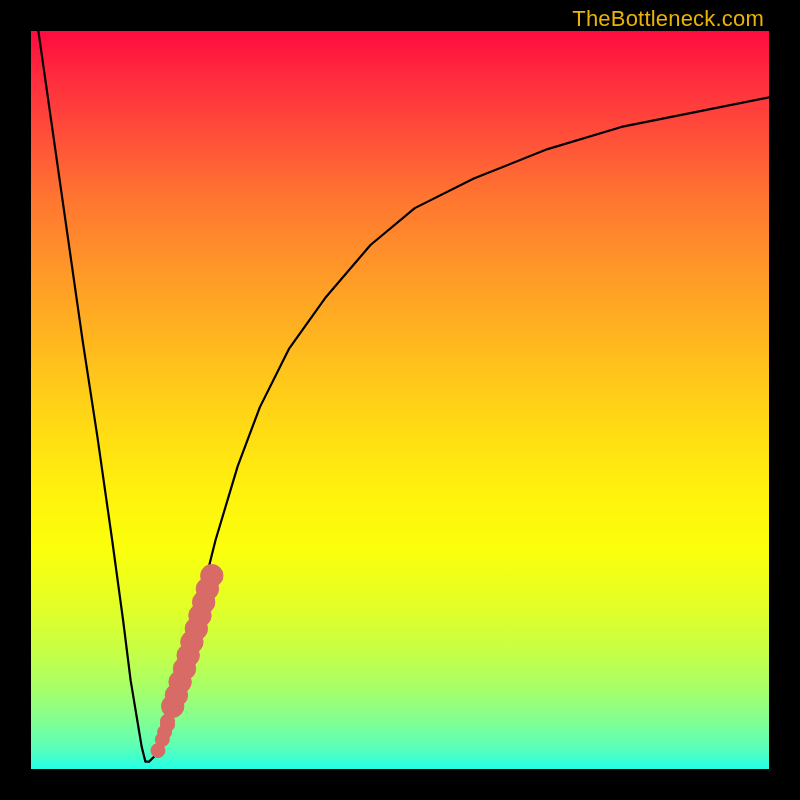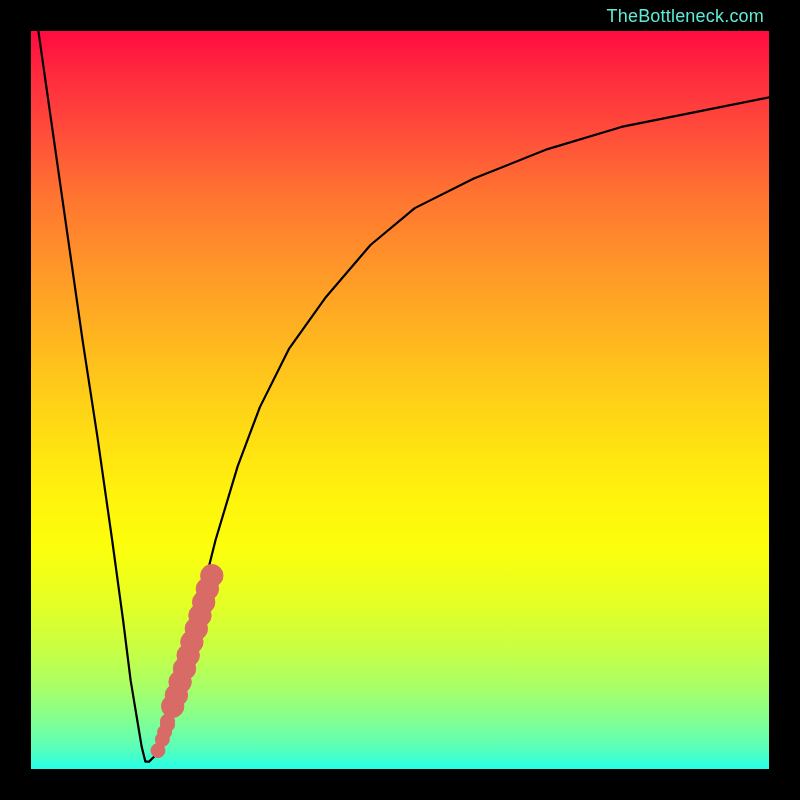--- a/index.html
+++ b/index.html
@@ -39,22 +39,22 @@
       #a8ff68 89%,
       #86ff8d 93%,
       #5cffb8 97%,
       #25ffe6 100%
     );
   }
   .watermark {
     position: absolute;
     top: 6px;
     right: 36px;
-    color: #5eead4;
-    font-size: 18px;
+    color: #eab308;
+    font-size: 22px;
     font-weight: 500;
     letter-spacing: 0.2px;
     user-select: none;
   }
   svg.curve {
     position: absolute;
     left: 0; top: 0;
     width: 738px; height: 738px;
   }
 </style>

